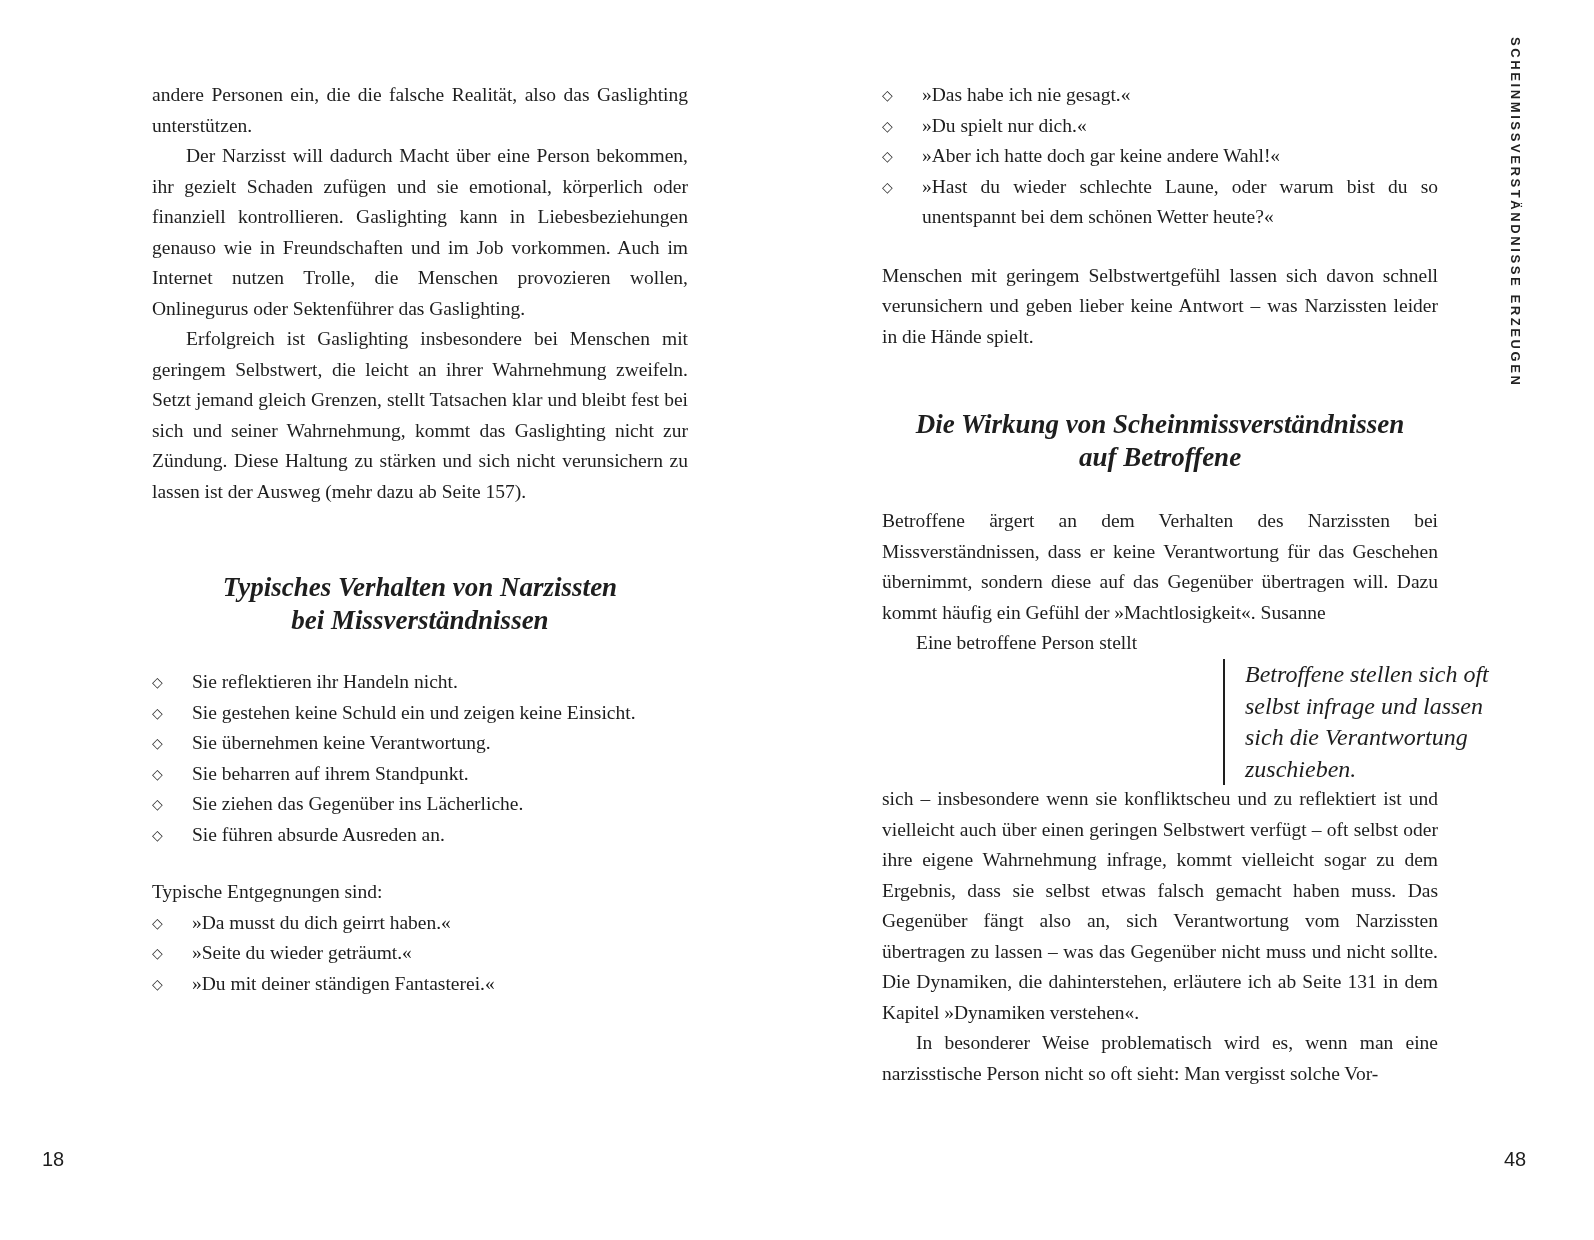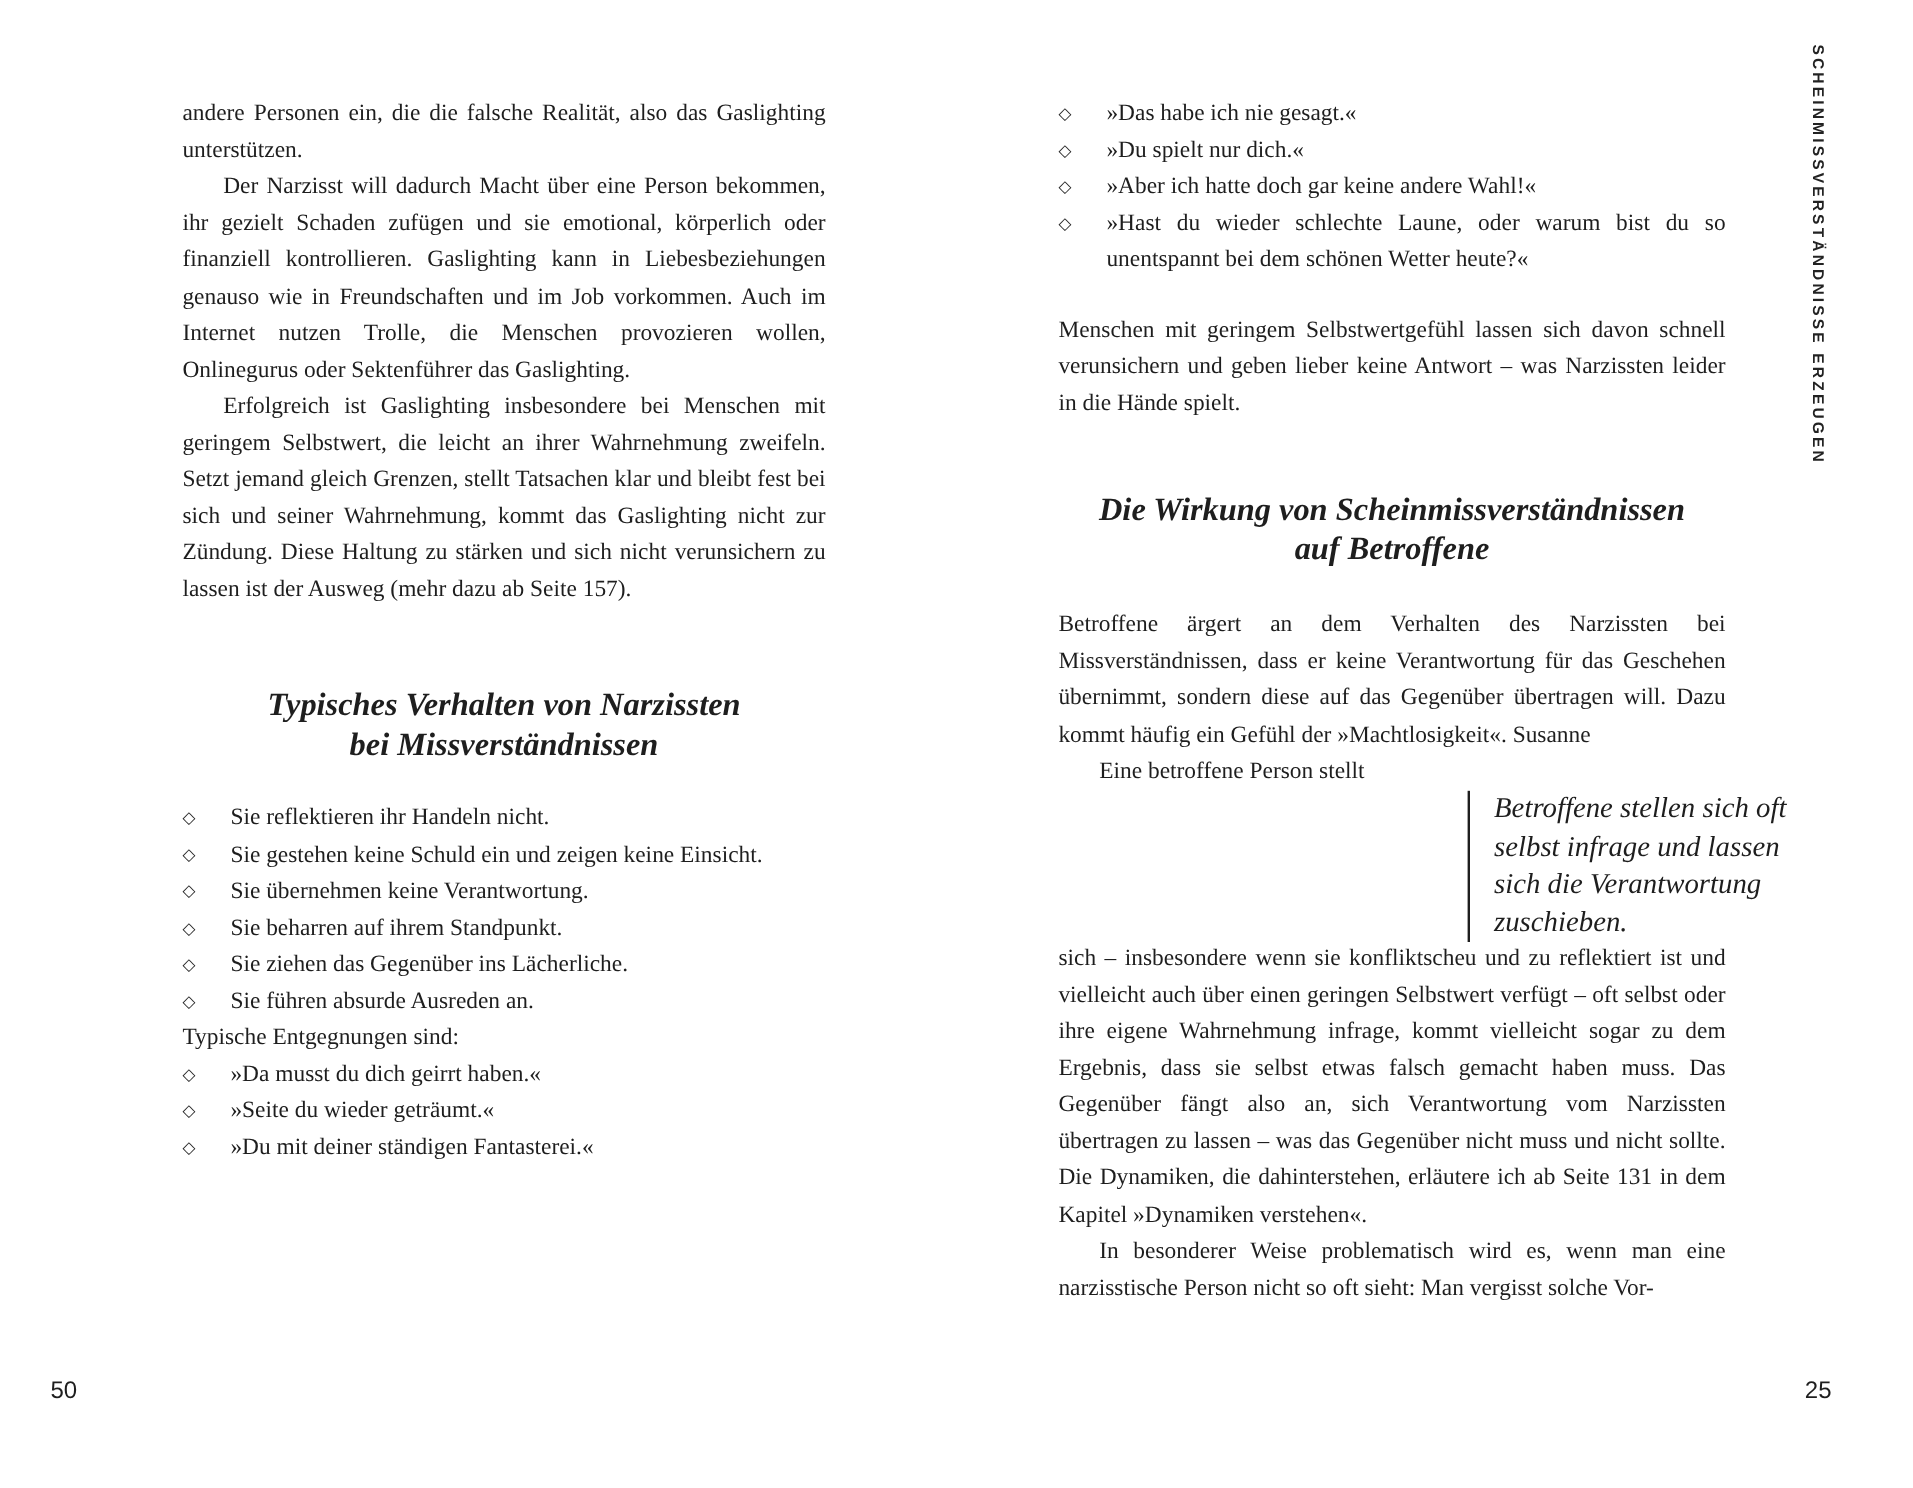--- a/index.html
+++ b/index.html
@@ -20,21 +20,21 @@
   .h-left{margin:64px 0 28px 0;font-style:italic;}
   .h-right{margin:56px 0 32px 0;}
   .bullet-list{margin:0;}
   .bl-top-margin{margin-top:30px;}
   .bullet{display:flex;}
   .bullet .marker{
     flex:0 0 40px;font-family:"DejaVu Sans",sans-serif;
     font-size:14px;line-height:30.5px;color:#2a2a2a;
   }
   .bullet .btext{flex:1;text-align:justify;}
-  .label-line{}
+  .label-line{margin-top:27px;}
   .p1-margin{margin-top:28px;}
   .wrap-row{position:relative;min-height:156px;}
   .narrow{width:302px;}
   .pullquote{
     position:absolute;left:341px;top:31px;width:252px;
     border-left:2px solid #1e1e1e;padding-left:20px;
     font-style:italic;font-size:24px;line-height:31.5px;text-align:left;
   }
   .running-head{
     position:absolute;top:37px;left:1508px;
@@ -149,16 +149,16 @@
         <span>Betroffene stellen sich oft selbst infrage und lassen sich die Verantwortung zuschieben.</span>
       </div>
     </div>
 
     <p class="para" lang="de">sich – insbesondere wenn sie konfliktscheu und zu reflektiert ist und vielleicht auch über einen geringen Selbstwert verfügt – oft selbst oder ihre eigene Wahrnehmung infrage, kommt vielleicht sogar zu dem Ergebnis, dass sie selbst etwas falsch gemacht haben muss. Das Gegenüber fängt also an, sich Verantwortung vom Narzissten übertragen zu lassen – was das Gegenüber nicht muss und nicht sollte. Die Dynamiken, die dahinterstehen, erläutere ich ab Seite 131 in dem Kapitel »Dynamiken verstehen«.</p>
     <p class="para indent" lang="de">In besonderer Weise problematisch wird es, wenn man eine narzisstische Person nicht so oft sieht: Man vergisst solche Vor-</p>
   </div>
 
   <div class="running-head">SCHEINMISSVERSTÄNDNISSE ERZEUGEN</div>
 
-  <div class="page-num pn-left">50</div>
-  <div class="page-num pn-right">25</div>
+  <div class="page-num pn-left">18</div>
+  <div class="page-num pn-right">48</div>
 
 </div>
 
 </body></html>

